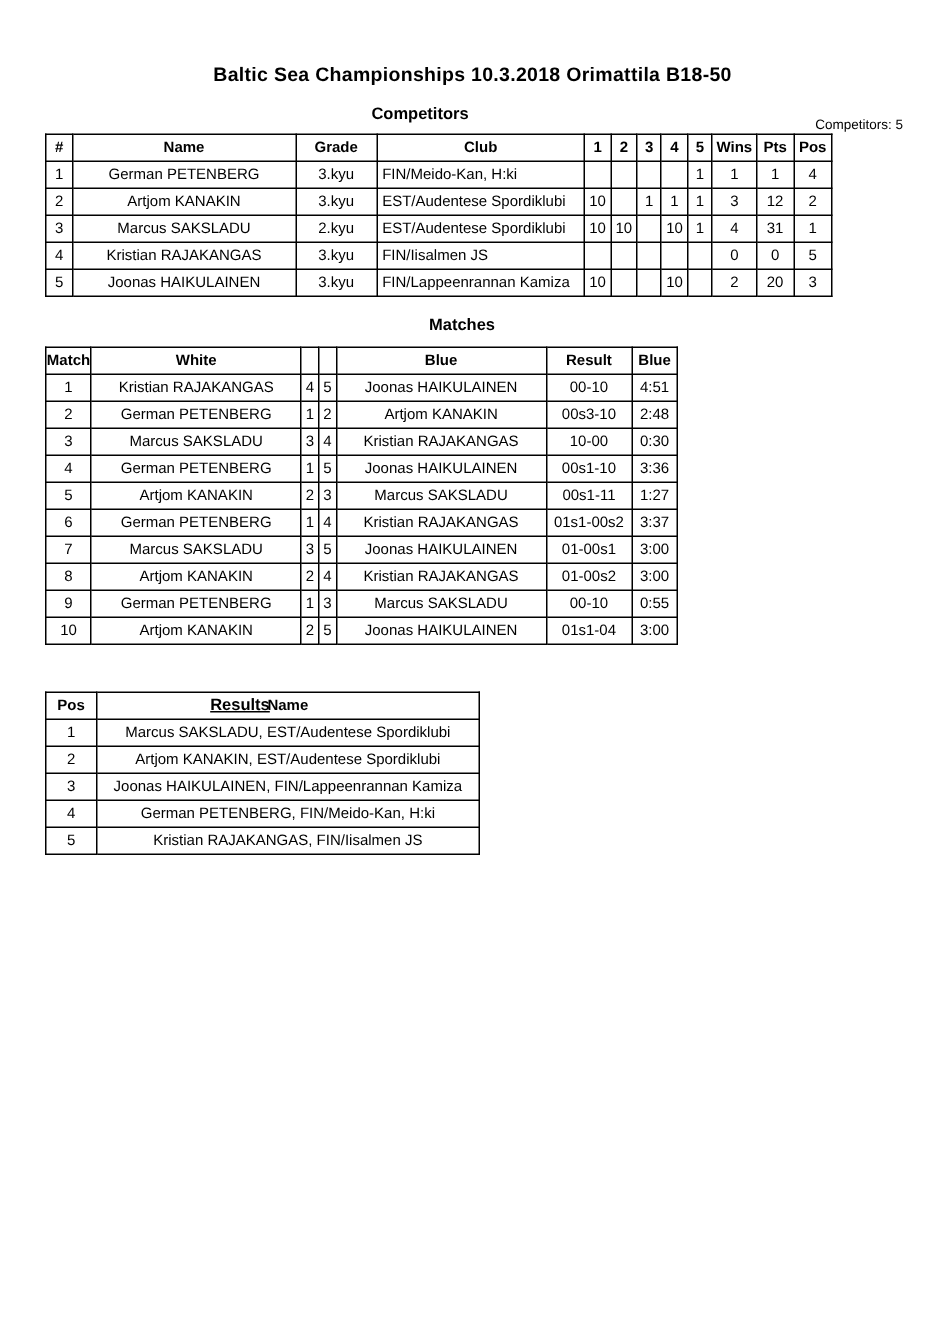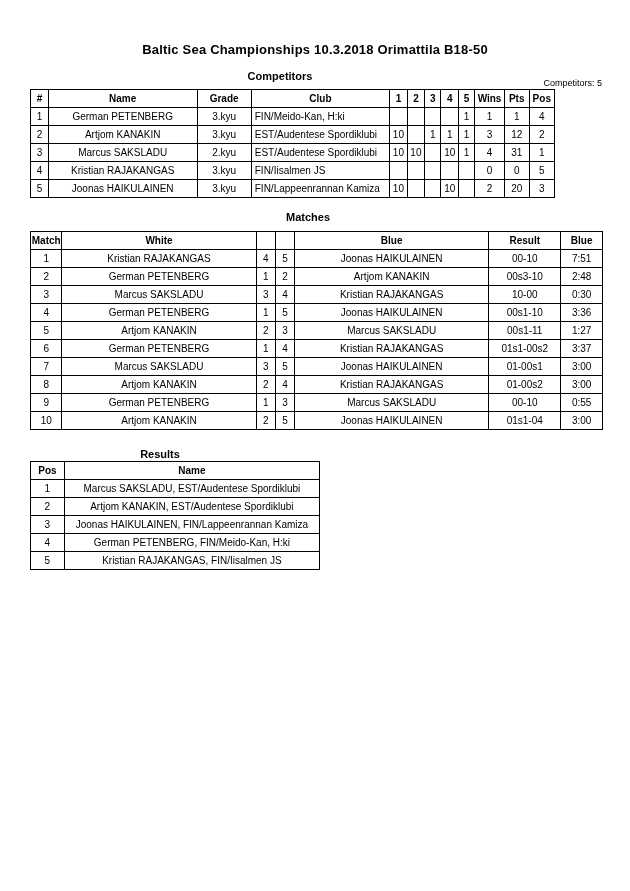--- a/index.html
+++ b/index.html
@@ -94,38 +94,39 @@
     top: 211px;
     left: 0;
     width: 560px;
     text-align: center;
     padding-left: 28px;
   }
   #matches-table {
     position: absolute;
     top: 231px;
     left: 30px;
-    width: 573px;
+    width: 422px;
     padding-left: 32px;
   }
   #matches-table .col-match { width: 30px; }
   #matches-table .col-white { width: 190px; }
   #matches-table .col-ws { width: 18px; }
   #matches-table .col-bs { width: 18px; }
   #matches-table .col-blue { width: 190px; }
   #matches-table .col-result { width: 70px; }
   #matches-table .col-time { width: 40px; }
 
   
   .results-label {
     position: absolute;
-    top: 448px;
+    top: 464px;
     left: 0;
     width: 320px;
     text-align: center;
+    text-decoration: underline;
   }
   #results-table {
     position: absolute;
     top: 461px;
     left: 30px;
     width: 290px;
   }
   #results-table .col-pos { width: 34px; }
   #results-table .col-name { width: 256px; }
   #results-table td.rname { text-align: center; }
@@ -246,21 +247,21 @@
       </tr>
     </thead>
     <tbody>
       <tr>
         <td class="c">1</td>
         <td class="c">Kristian RAJAKANGAS</td>
         <td class="c">4</td>
         <td class="c">5</td>
         <td class="c">Joonas HAIKULAINEN</td>
         <td class="c">00-10</td>
-        <td class="c">7:51</td>
+        <td class="c">4:51</td>
       </tr>
       <tr>
         <td class="c">2</td>
         <td class="c">German PETENBERG</td>
         <td class="c">1</td>
         <td class="c">2</td>
         <td class="c">Artjom KANAKIN</td>
         <td class="c">00s3-10</td>
         <td class="c">2:48</td>
       </tr>

